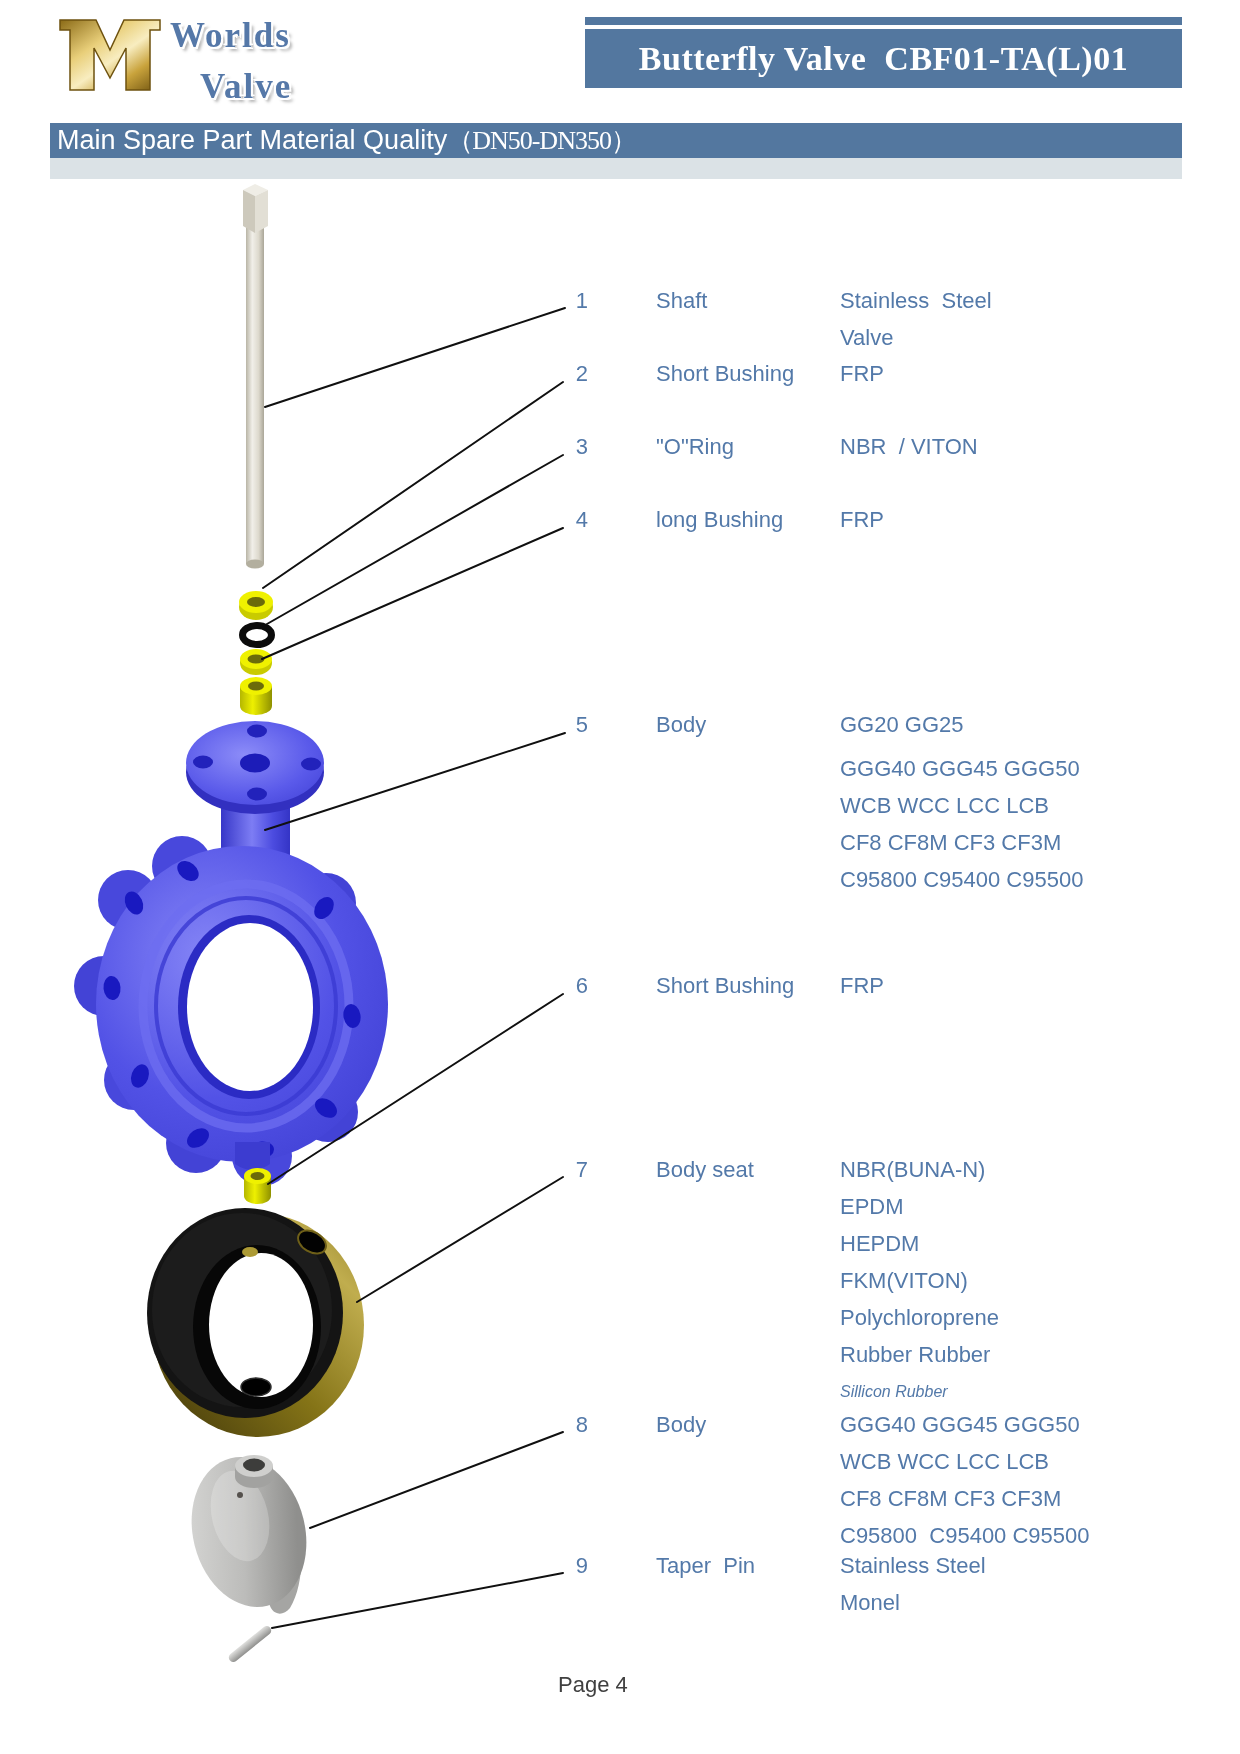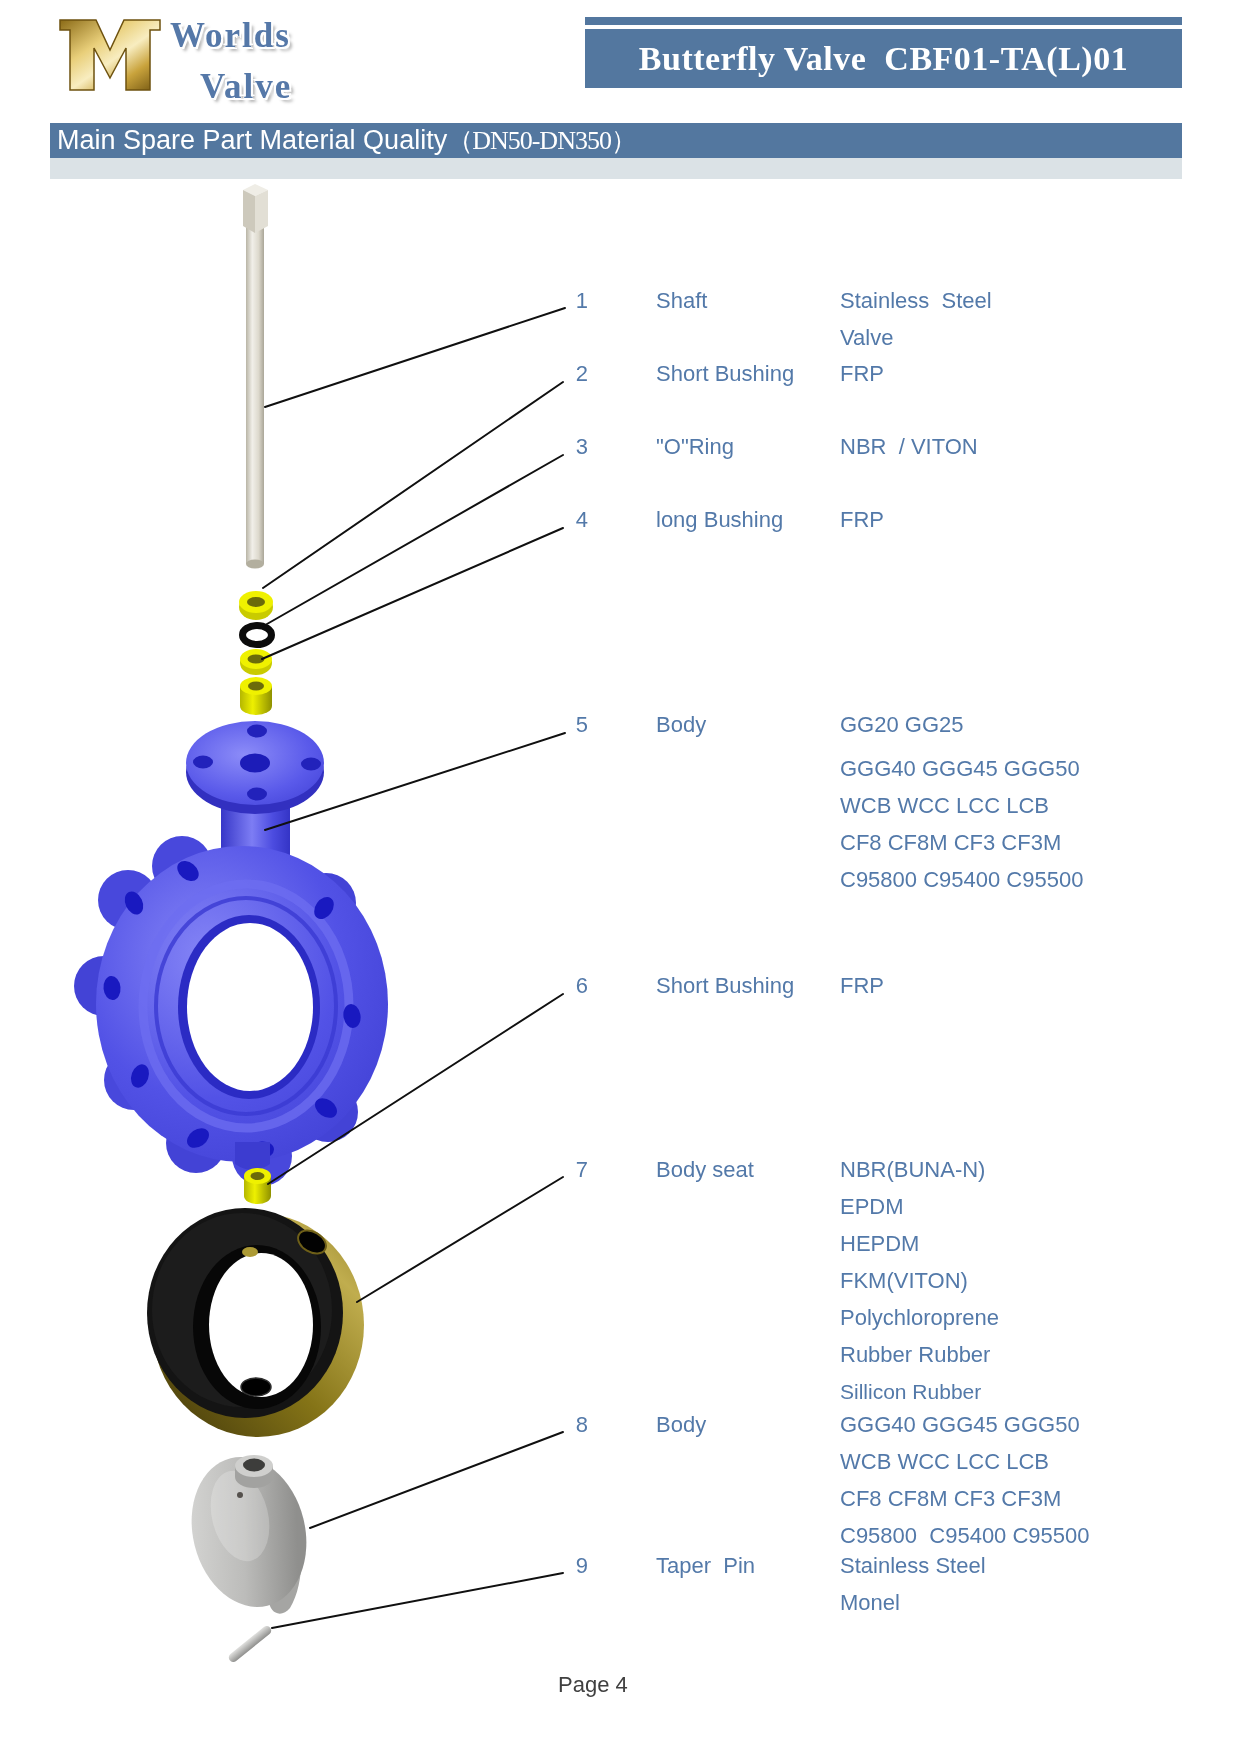--- a/index.html
+++ b/index.html
@@ -28,21 +28,21 @@
 
   
   .part-row{position:absolute;left:0;top:0;width:1240px;color:#5379a9;font-size:22px;}
   .part-num{position:absolute;left:538px;top:0;width:50px;text-align:right;line-height:37px;}
   .part-name{position:absolute;left:656px;top:0;line-height:37px;white-space:pre;}
   .part-mats{position:absolute;left:840px;top:0;}
   .mat{line-height:37px;white-space:pre;}
   .r1{top:282px}.r2{top:355px}.r3{top:428px}.r4{top:501px}.r5{top:706px}
   .r6{top:967px}.r7{top:1151px}.r8{top:1406px}.r9{top:1547px}
   .r5 .mat:nth-child(2){margin-top:7px;}
-  .r7 .mat:nth-child(7){font-size:21px;}
+  .r7 .mat:nth-child(7){font-size:16px;font-style:italic;}
 
   .pagenum{position:absolute;left:558px;top:1672px;color:#404040;font-size:22px;line-height:26px;}
 </style>
 </head>
 <body>
 
 <div id="page">
 
   <svg id="art" width="1240" height="1754" viewBox="0 0 1240 1754">
     <defs>

